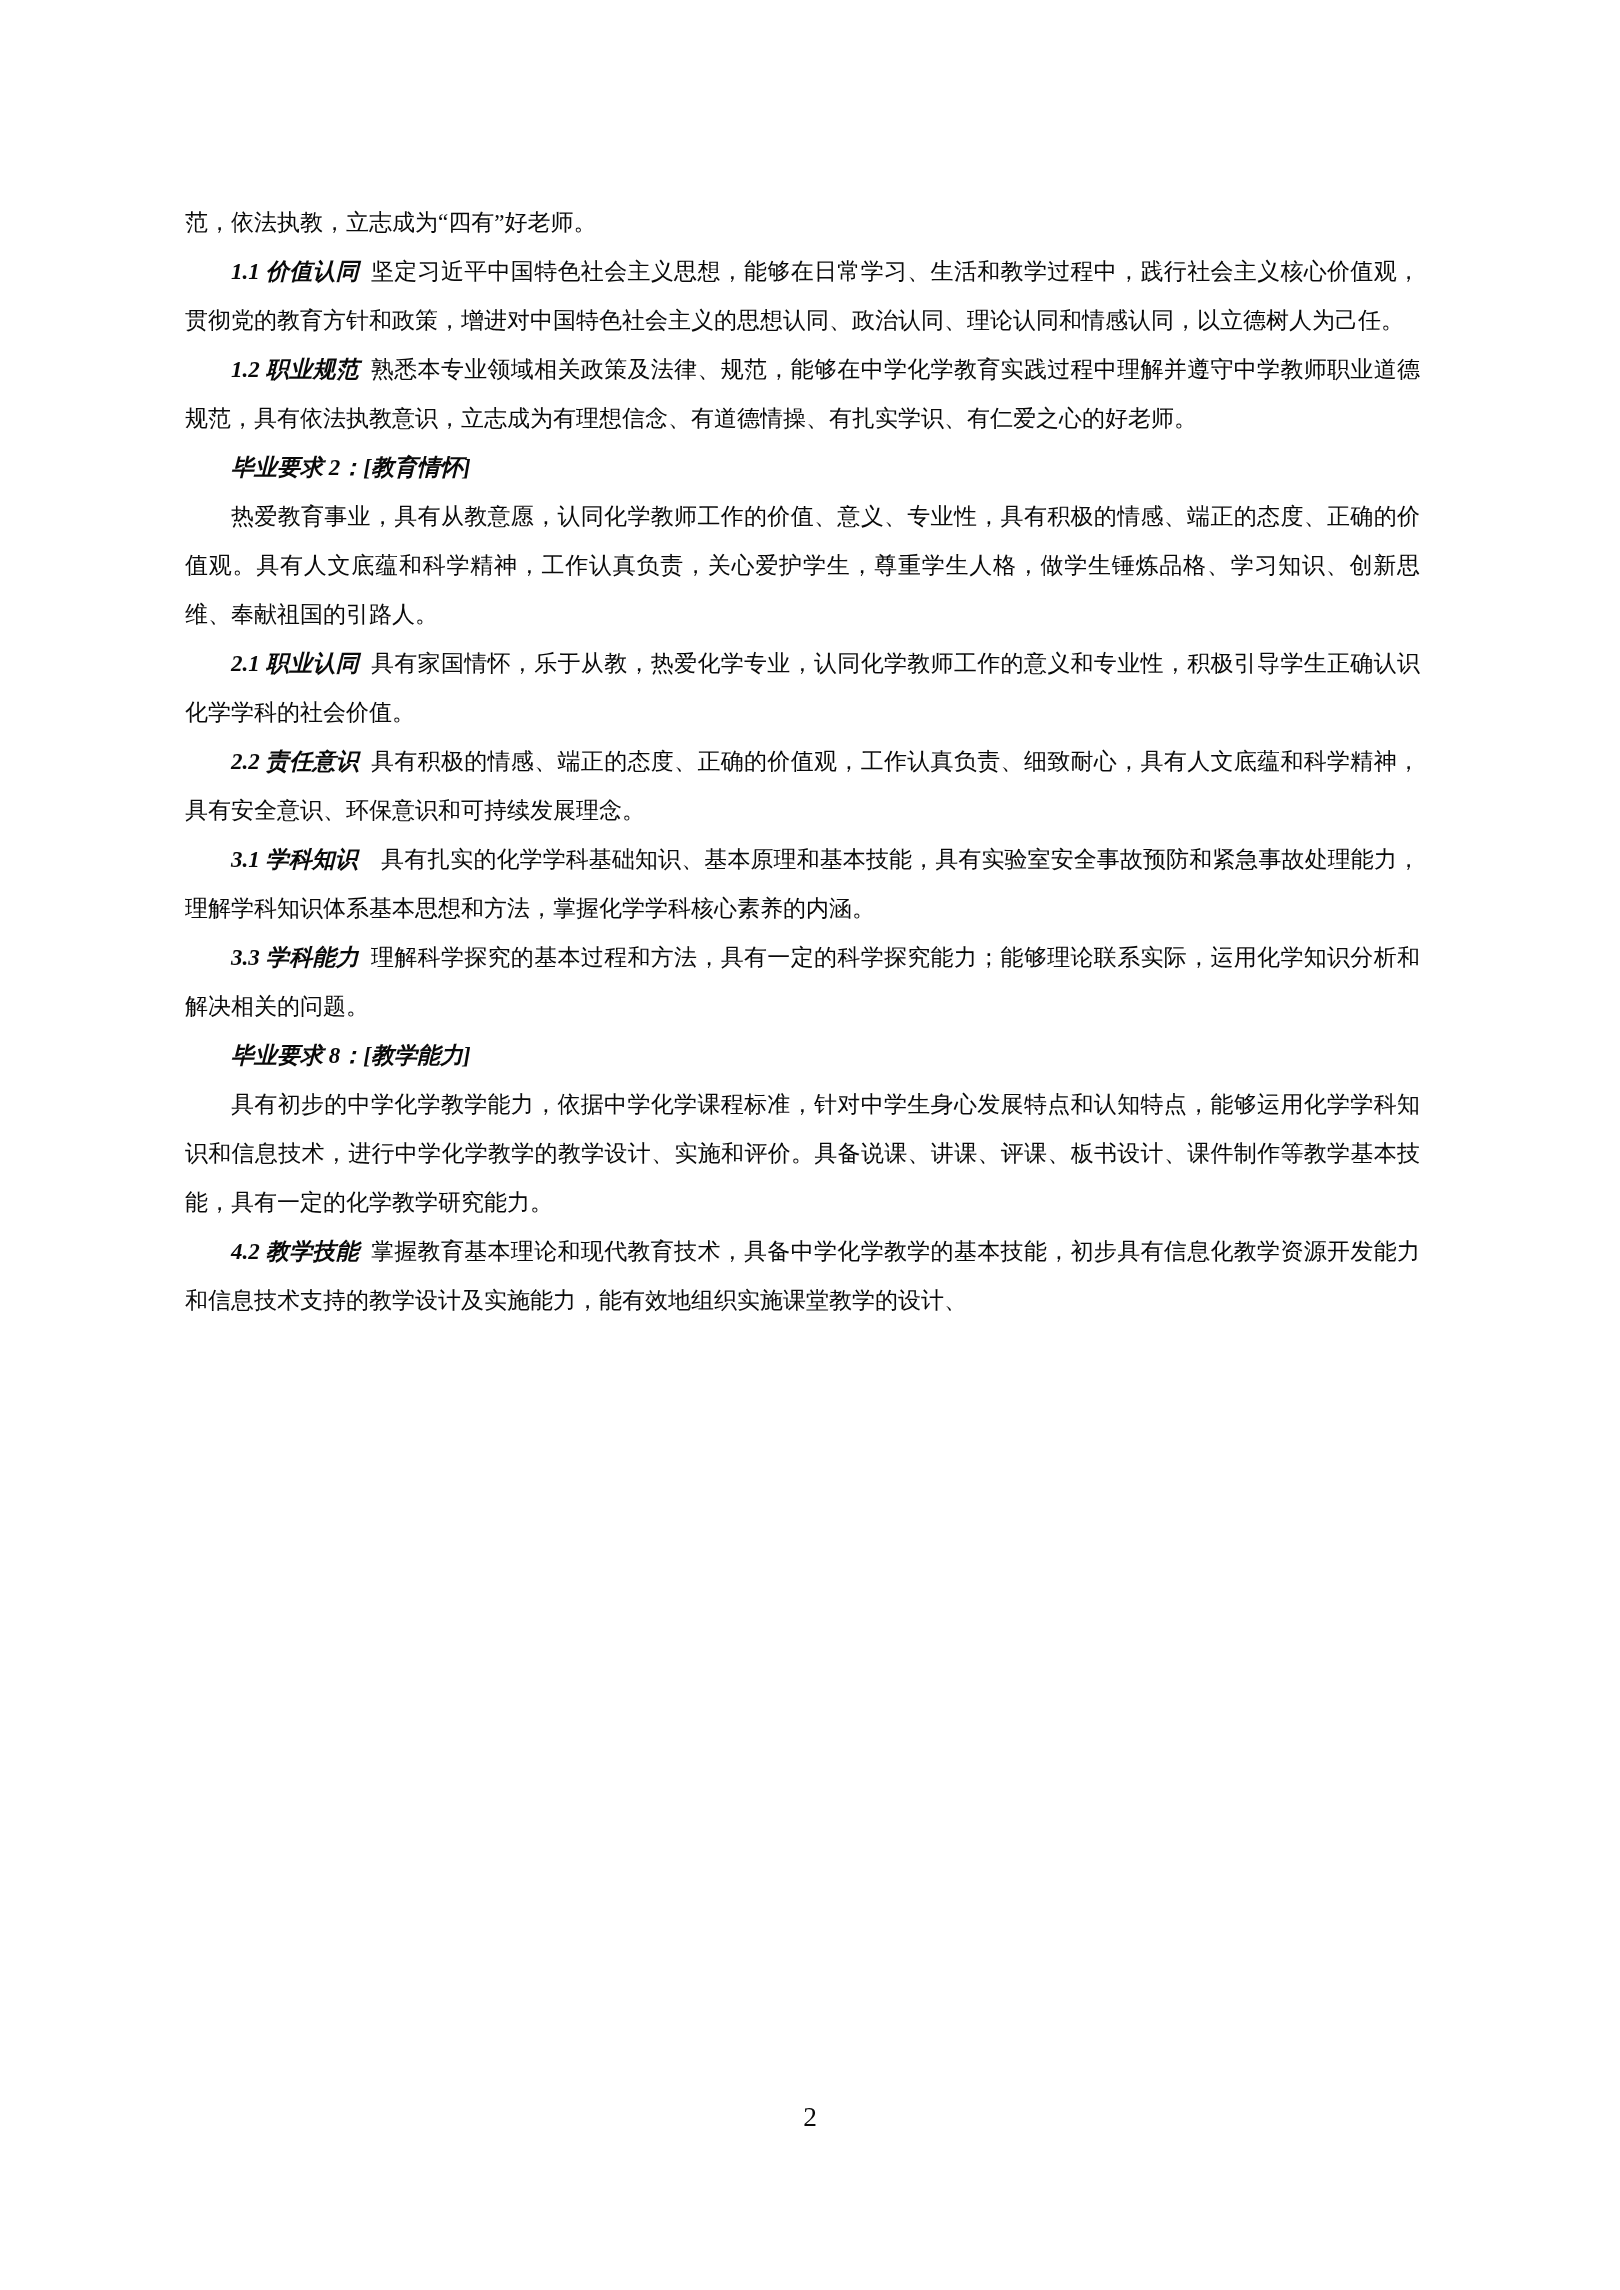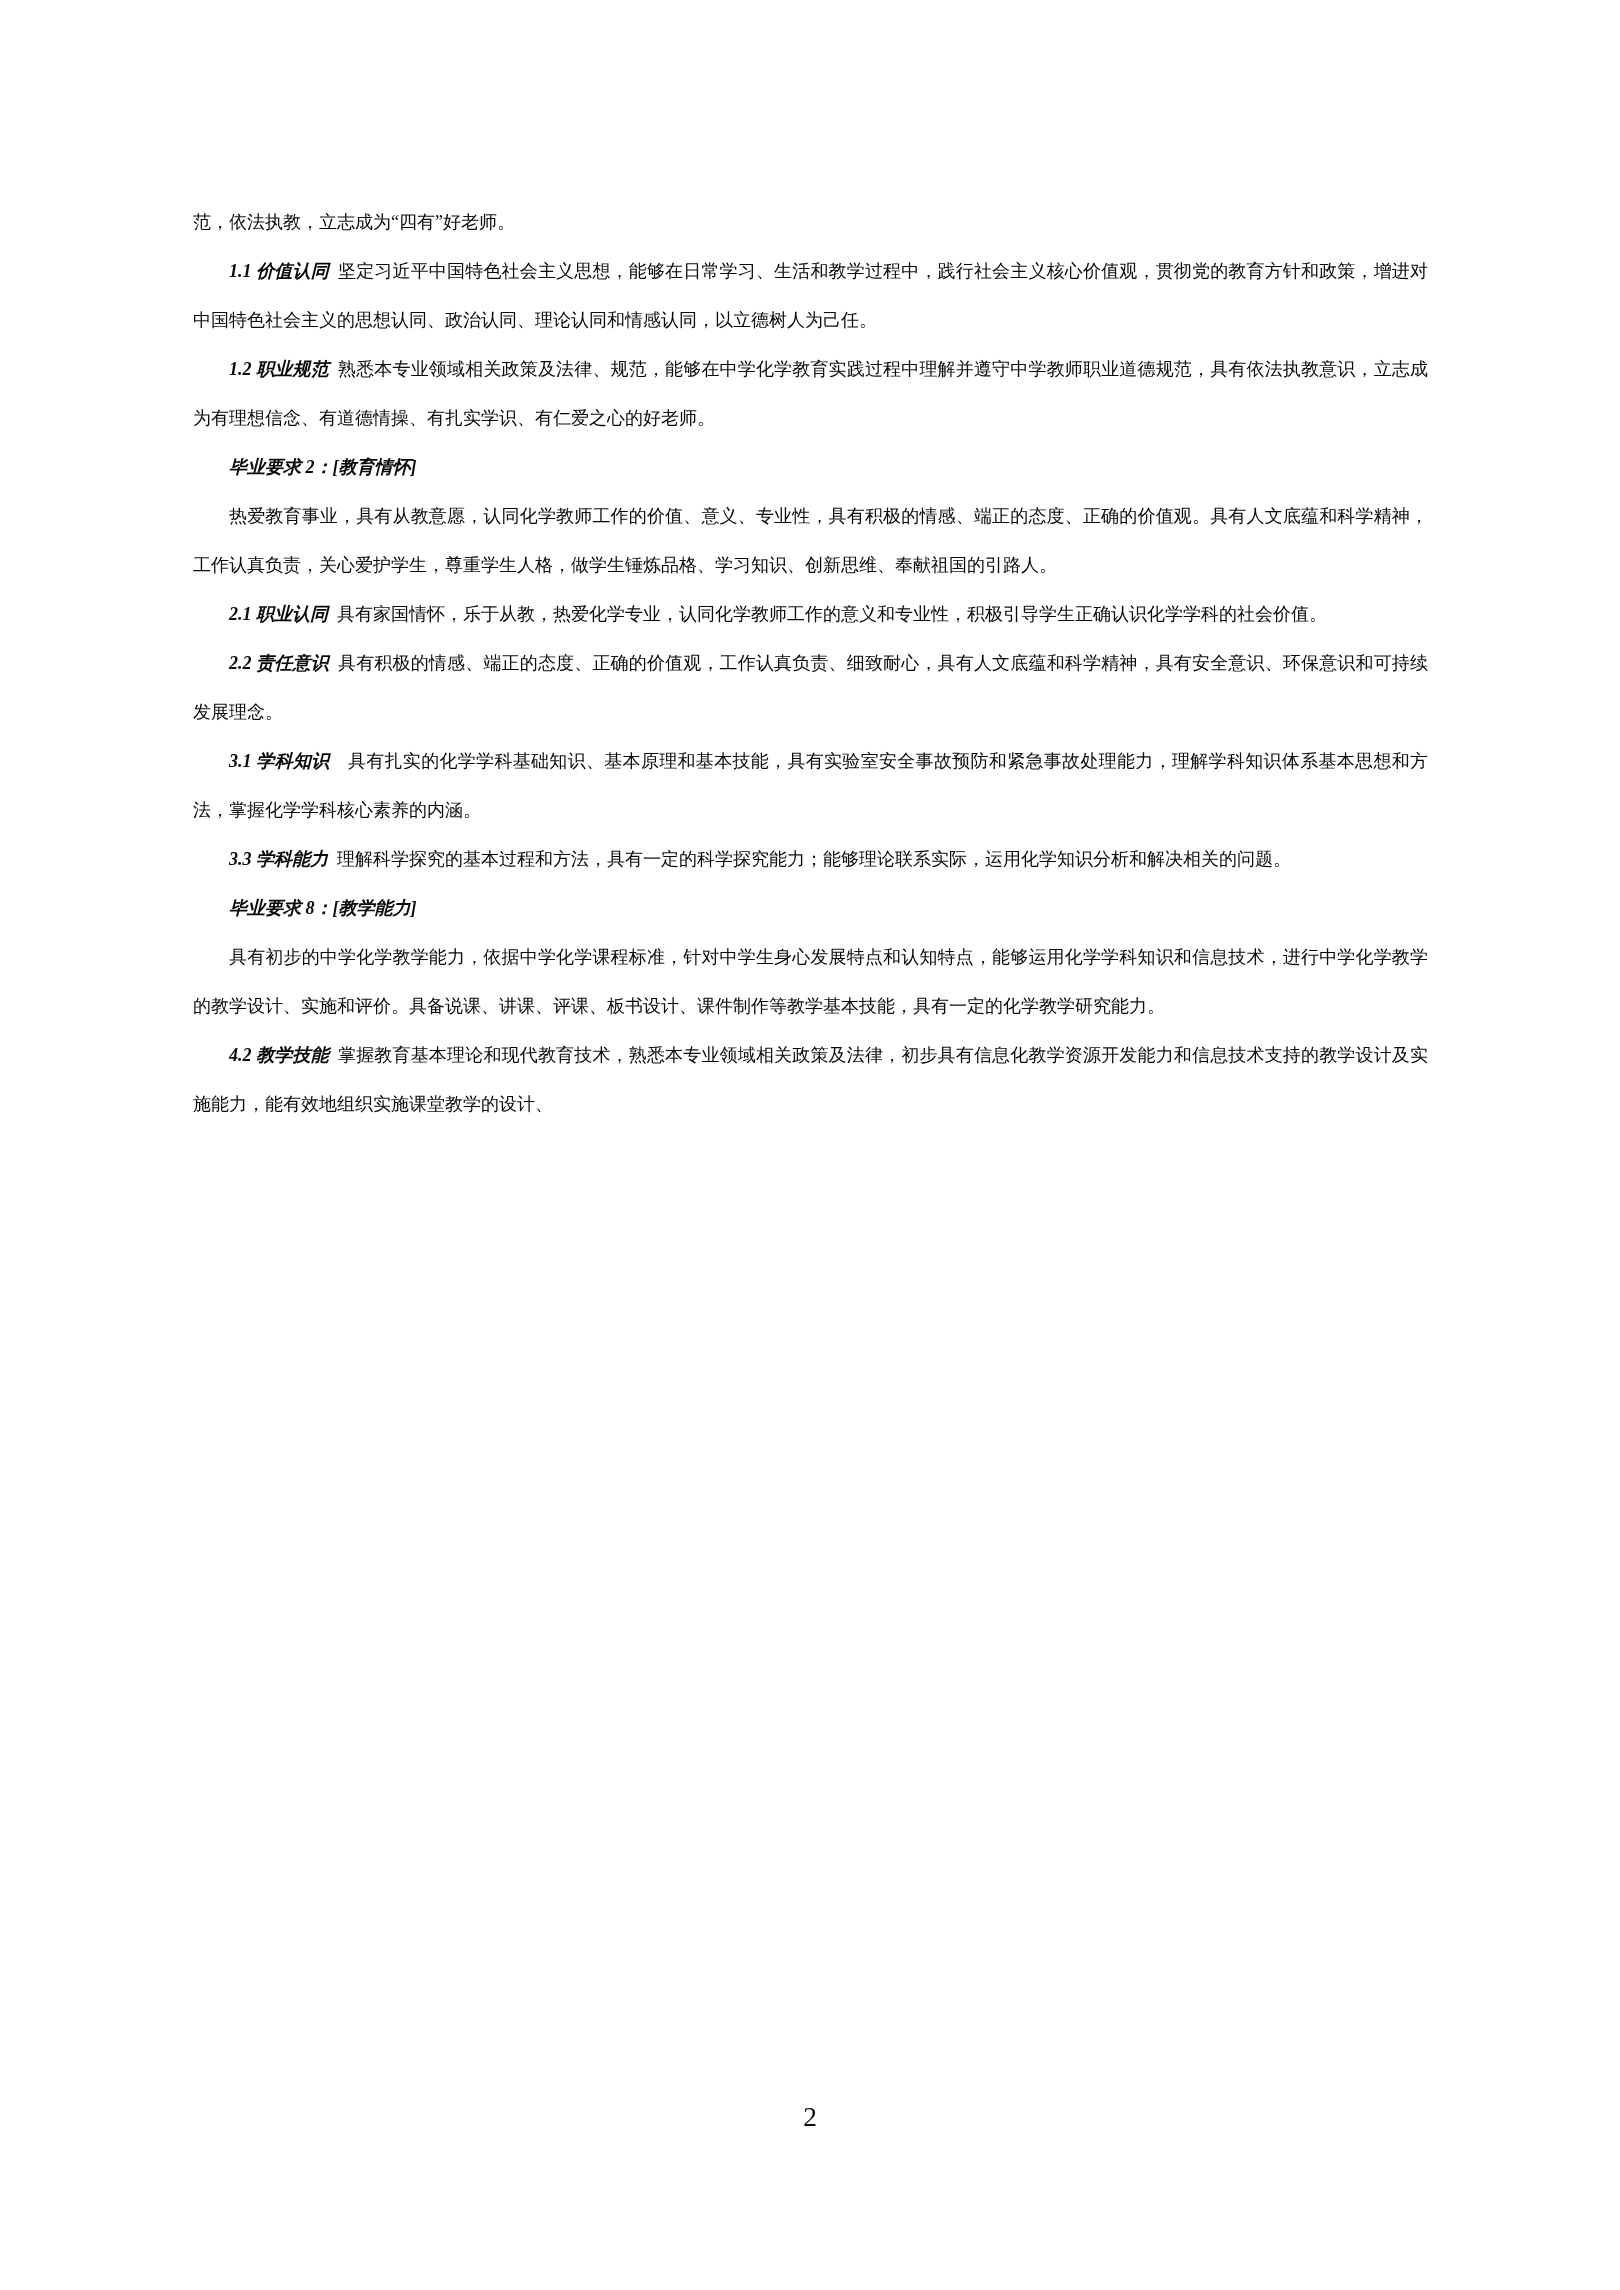--- a/index.html
+++ b/index.html
@@ -11,24 +11,24 @@
     position: relative;
     width: 1620px;
     height: 2291px;
     background: #ffffff;
     overflow: hidden;
     font-family: "Liberation Serif", "DejaVu Serif", serif;
     color: #0a0a0a;
   }
   .doc-body {
     position: absolute;
-    left: 193px;
+    left: 185px;
     top: 198px;
     width: 1235px;
-    font-size: 18px;
+    font-size: 23px;
     line-height: 49px;
     text-align: justify;
     text-justify: inter-ideograph;
   }
   .doc-body p {
     margin: 0;
     padding: 0;
     text-indent: 2em;
   }
   .doc-body p.noindent {
@@ -58,17 +58,17 @@
       <p><b>1.1 价值认同</b><span> 坚定习近平中国特色社会主义思想，能够在日常学习、生活和教学过程中，践行社会主义核心价值观，贯彻党的教育方针和政策，增进对中国特色社会主义的思想认同、政治认同、理论认同和情感认同，以立德树人为己任。</span></p>
       <p><b>1.2 职业规范</b><span> 熟悉本专业领域相关政策及法律、规范，能够在中学化学教育实践过程中理解并遵守中学教师职业道德规范，具有依法执教意识，立志成为有理想信念、有道德情操、有扎实学识、有仁爱之心的好老师。</span></p>
       <p><b>毕业要求 2：[教育情怀]</b></p>
       <p><span>热爱教育事业，具有从教意愿，认同化学教师工作的价值、意义、专业性，具有积极的情感、端正的态度、正确的价值观。具有人文底蕴和科学精神，工作认真负责，关心爱护学生，尊重学生人格，做学生锤炼品格、学习知识、创新思维、奉献祖国的引路人。</span></p>
       <p><b>2.1 职业认同</b><span> 具有家国情怀，乐于从教，热爱化学专业，认同化学教师工作的意义和专业性，积极引导学生正确认识化学学科的社会价值。</span></p>
       <p><b>2.2 责任意识</b><span> 具有积极的情感、端正的态度、正确的价值观，工作认真负责、细致耐心，具有人文底蕴和科学精神，具有安全意识、环保意识和可持续发展理念。</span></p>
       <p><b>3.1 学科知识</b><span>  具有扎实的化学学科基础知识、基本原理和基本技能，具有实验室安全事故预防和紧急事故处理能力，理解学科知识体系基本思想和方法，掌握化学学科核心素养的内涵。</span></p>
       <p><b>3.3 学科能力</b><span> 理解科学探究的基本过程和方法，具有一定的科学探究能力；能够理论联系实际，运用化学知识分析和解决相关的问题。</span></p>
       <p><b>毕业要求 8：[教学能力]</b></p>
       <p><span>具有初步的中学化学教学能力，依据中学化学课程标准，针对中学生身心发展特点和认知特点，能够运用化学学科知识和信息技术，进行中学化学教学的教学设计、实施和评价。具备说课、讲课、评课、板书设计、课件制作等教学基本技能，具有一定的化学教学研究能力。</span></p>
-      <p><b>4.2 教学技能</b><span> 掌握教育基本理论和现代教育技术，熟悉本专业领域相关政策及法律，初步具有信息化教学资源开发能力和信息技术支持的教学设计及实施能力，能有效地组织实施课堂教学的设计、</span></p>
+      <p><b>4.2 教学技能</b><span> 掌握教育基本理论和现代教育技术，具备中学化学教学的基本技能，初步具有信息化教学资源开发能力和信息技术支持的教学设计及实施能力，能有效地组织实施课堂教学的设计、</span></p>
     </div>
   <div class="page-number">2</div>
 </div>
 
 
 </body></html>

